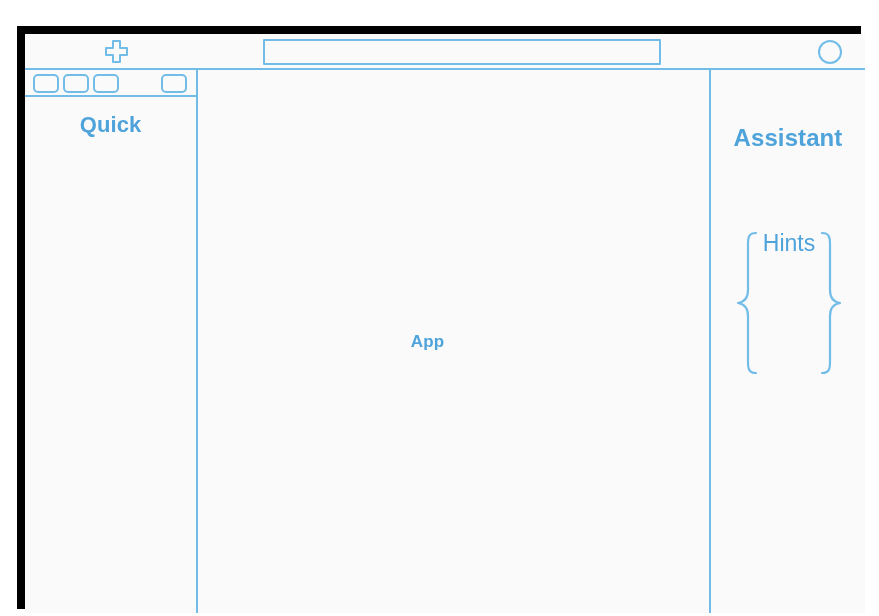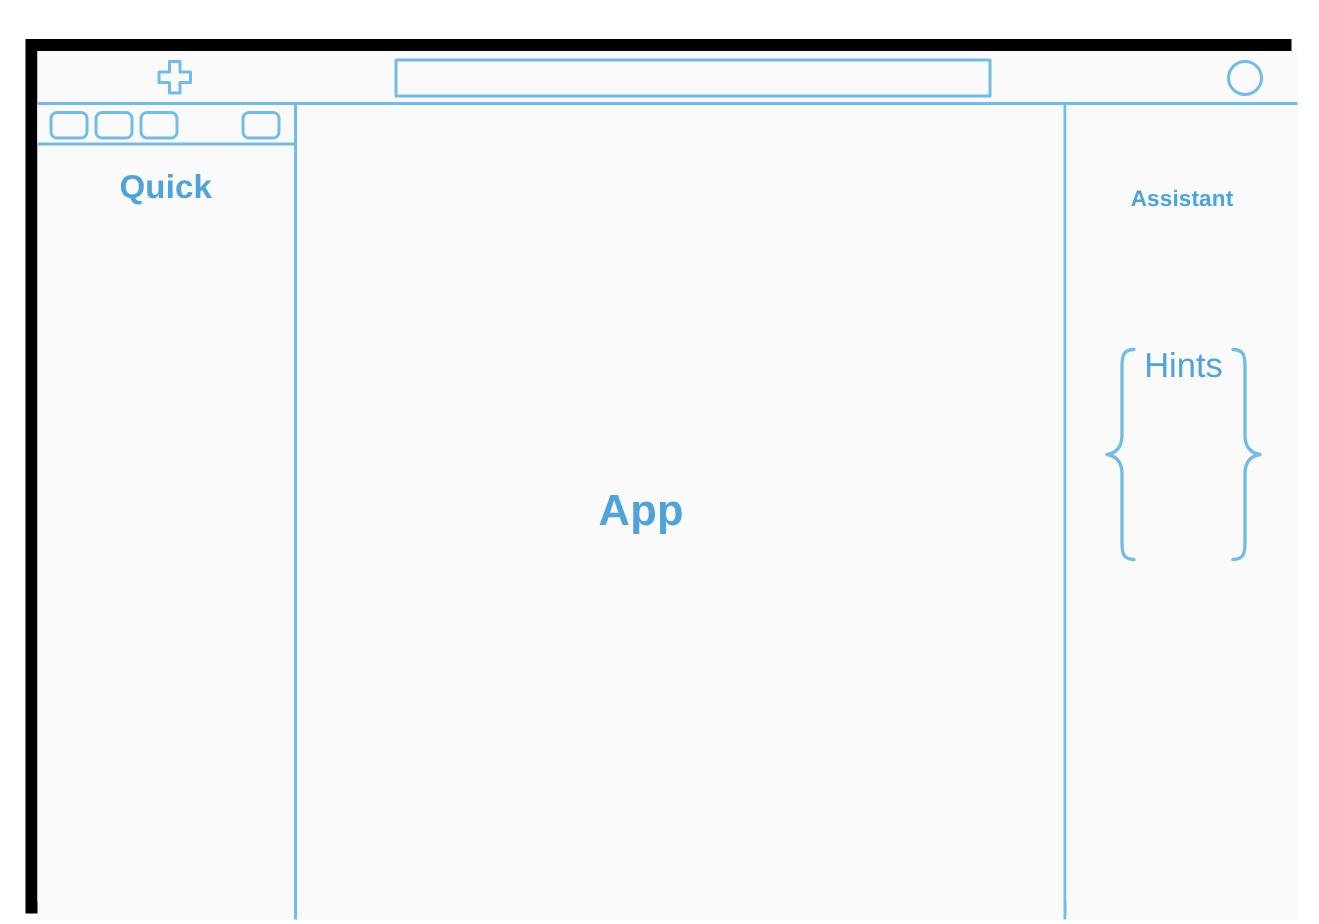--- a/index.html
+++ b/index.html
@@ -182,21 +182,21 @@
   .app-label {
     position: absolute;
     left: 0;
     top: 0;
     width: 459px;
     height: 543px;
     display: flex;
     align-items: center;
     justify-content: center;
     font-family: "Liberation Sans", sans-serif;
-    font-size: 29px;
+    font-size: 17px;
     font-weight: bold;
     color: #4FA3DB;
     letter-spacing: 0.2px;
   }
 
   
   .assistant-panel {
     position: absolute;
     left: 686px;
     top: 0;
@@ -205,21 +205,21 @@
     background: #FAFAFA;
   }
 
   .assistant-title {
     position: absolute;
     left: 0;
     top: 54px;
     width: 154px;
     text-align: center;
     font-family: "Liberation Sans", sans-serif;
-    font-size: 15px;
+    font-size: 24px;
     font-weight: bold;
     color: #4FA3DB;
     letter-spacing: 0.1px;
   }
 
   .hints-block {
     position: absolute;
     left: 14px;
     top: 160px;
     width: 128px;

